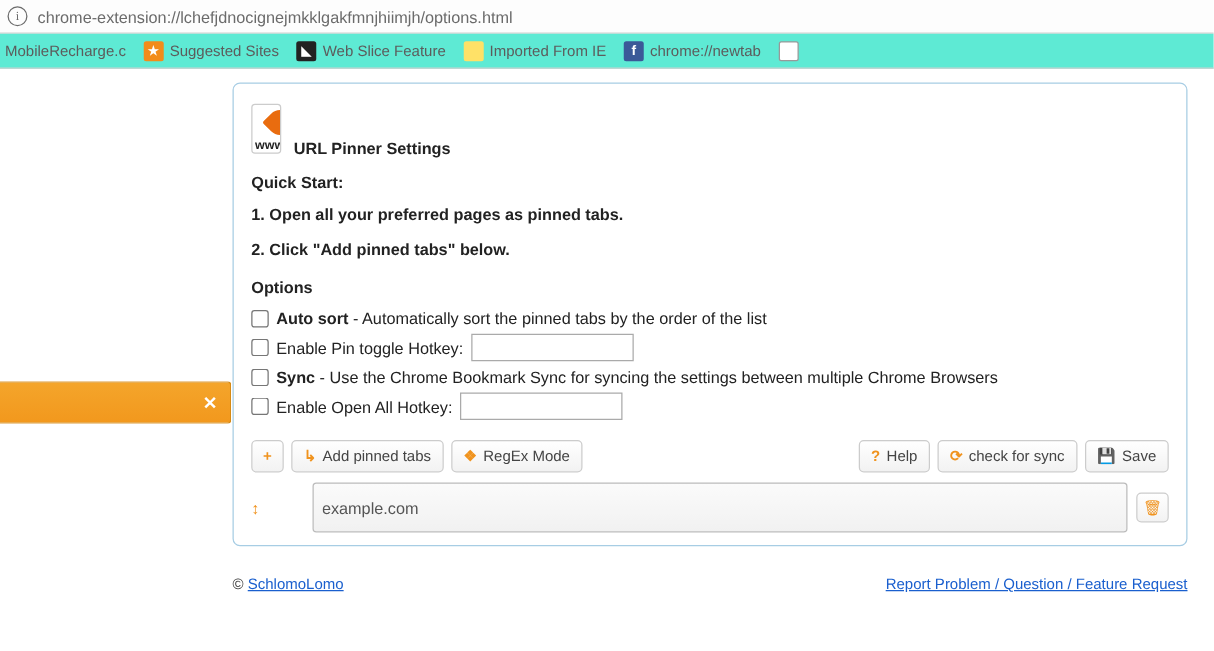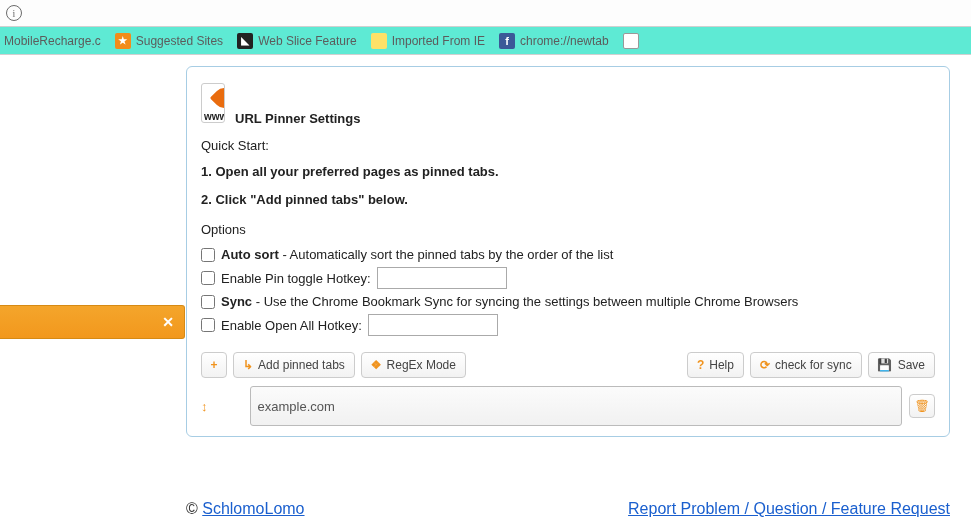--- a/index.html
+++ b/index.html
@@ -125,21 +125,21 @@
       font-weight: bold;
       padding-left: 2px;
     }
     .title {
       font-size: 13px;
       font-weight: bold;
       margin-top: 32px;
     }
 
     .section-h {
-      font-weight: normal;
+      font-weight: bold;
       font-size: 13px;
       margin-bottom: 10px;
     }
     .p { margin-bottom: 10px; font-size: 13px; line-height: 1.35; }
     .p .b { font-weight: bold; }
 
     .divider { margin-top: 14px; }
 
     .option-row {
       display: flex;
@@ -214,34 +214,35 @@
       background: linear-gradient(#ffffff, #f2f2f2);
       display: flex; align-items: center; justify-content: center;
       cursor: pointer;
     }
     .del-btn .trash { color: #f0931e; font-size: 12px; }
 
     
     .footer {
       position: absolute;
       left: 186px;
-      top: 500px;
+      top: 460px;
       width: 764px;
       display: flex;
       justify-content: space-between;
-      font-size: 16px;
+      font-size: 12px;
     }
     .footer a { color: #1a5fce; text-decoration: underline; }
     .footer .copy { color: #333; }
   </style>
 </head>
 <body>
 
 <div class="urlbar">
   <span class="info-icon">i</span>
+  <span class="url-text">chrome-extension://lchefjdnocignejmkklgakfmnjhiimjh/options.html</span>
 </div>
 
 <div class="bkbar">
   <div class="bk">
     <span>MobileRecharge.c</span>
   </div>
   <div class="bk">
     <span class="bk-icon orange">★</span>
     <span>Suggested Sites</span>
   </div>

